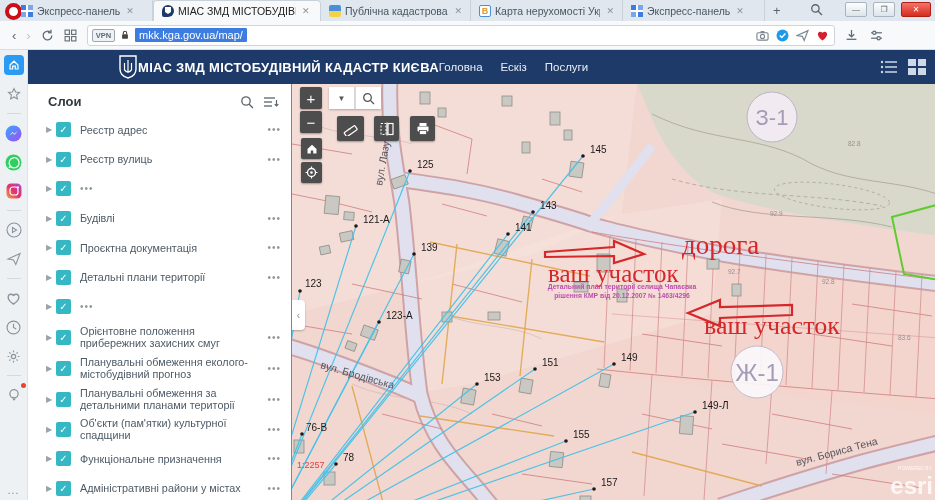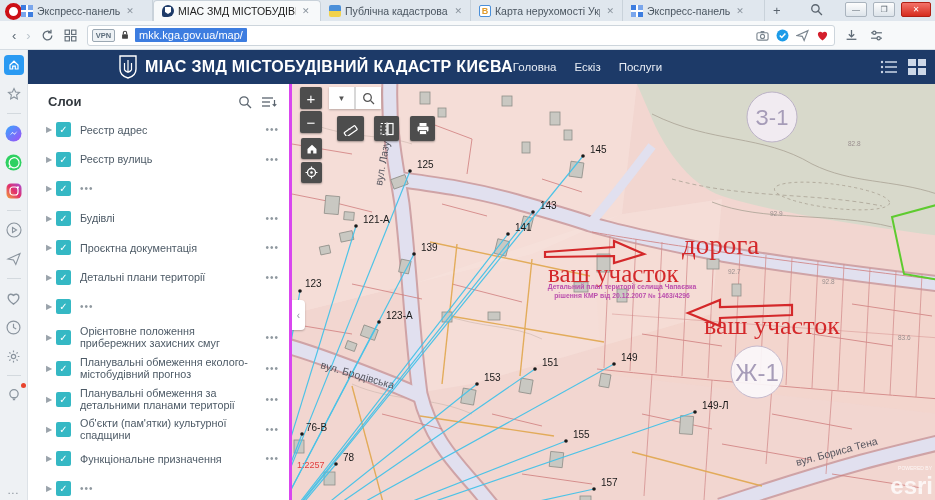--- a/index.html
+++ b/index.html
@@ -47,27 +47,27 @@
   .o-item { width:20px; height:20px; display:flex; align-items:center; justify-content:center; }
   .o-home { width:20px; height:20px; background:#2a9af2; border-radius:4px; }
   .o-div { width:14px; height:1px; background:#d3d9de; }
   .o-badge { position:relative; }
   .o-dot { position:absolute; right:-2px; top:-2px; width:5px; height:5px; border-radius:50%; background:#e8442e; }
   .o-more { margin-top:auto; margin-bottom:4px; color:#7a848e; font-size:10px; letter-spacing:1px; }
 
   
   .site-header { position:absolute; left:28px; top:50px; width:907px; height:34px; background:#1d3a68; display:flex; align-items:center; }
   .emblem { margin-left:90px; }
-  .site-title { color:#fff; font-size:16px; font-weight:bold; letter-spacing:.3px; margin-left:7px; white-space:nowrap; }
+  .site-title { color:#fff; font-size:13px; font-weight:bold; letter-spacing:.3px; margin-left:0; white-space:nowrap; }
   .site-nav { display:flex; gap:18px; }
   .site-nav a { color:#e8edf5; font-size:11.5px; text-decoration:none; white-space:nowrap; }
   .hdr-icons { margin-left:auto; margin-right:8px; display:flex; gap:10px; align-items:center; }
 
   
-  .layers-panel { position:absolute; left:28px; top:84px; width:264px; height:416px; background:#fff; border-right:3px solid #d946ef; overflow:hidden; }
+  .layers-panel { position:absolute; left:28px; top:84px; width:264px; height:416px; background:#fff; border-right:1px solid #d946ef; overflow:hidden; }
   .lp-head { display:flex; align-items:center; padding:10px 12px 6px 20px; }
   .lp-title { font-size:13px; font-weight:bold; color:#33393f; flex:1; }
   .lp-head .hicons { display:flex; gap:10px; align-items:center; }
   .lrow { display:flex; align-items:center; padding:0 10px 0 18px; min-height:29.5px; }
   .lrow .caret { color:#9aa3ab; font-size:8px; width:10px; flex:0 0 10px; }
   .lrow .cbx { width:15px; height:15px; flex:0 0 15px; background:#35b8c4; border-radius:2px; color:#fff; font-size:10px; line-height:15px; text-align:center; margin-right:9px; }
   .lrow .ltext { font-size:10.8px; color:#4d5a66; line-height:12.5px; flex:1; padding-right:6px; }
   .lrow .dots { color:#8f989f; font-size:10px; letter-spacing:1px; flex:0 0 auto; }
 
   
@@ -398,20 +398,21 @@
       </div>
     <div class="lrow">
         <span class="caret">▶</span>
         <span class="cbx">✓</span>
         <span class="ltext">Функціональне призначення</span>
         <span class="dots">•••</span>
       </div>
     <div class="lrow">
         <span class="caret">▶</span>
         <span class="cbx">✓</span>
+        <span class="ltext">Адміністративні райони у містах</span>
         <span class="dots">•••</span>
       </div>
   </div>
 
   <div class="map">
     <svg class="base" width="643" height="416" viewBox="0 0 643 416">
 
       <rect x="0" y="0" width="643" height="416" fill="#f2d6d0"></rect>
       <polygon points="0,0 345,0 330,130 240,170 120,200 0,230" fill="#f6e0da" opacity=".7"></polygon>
       <polygon points="300,145 648,200 648,330 310,290" fill="#f3d4cc" opacity=".6"></polygon>

